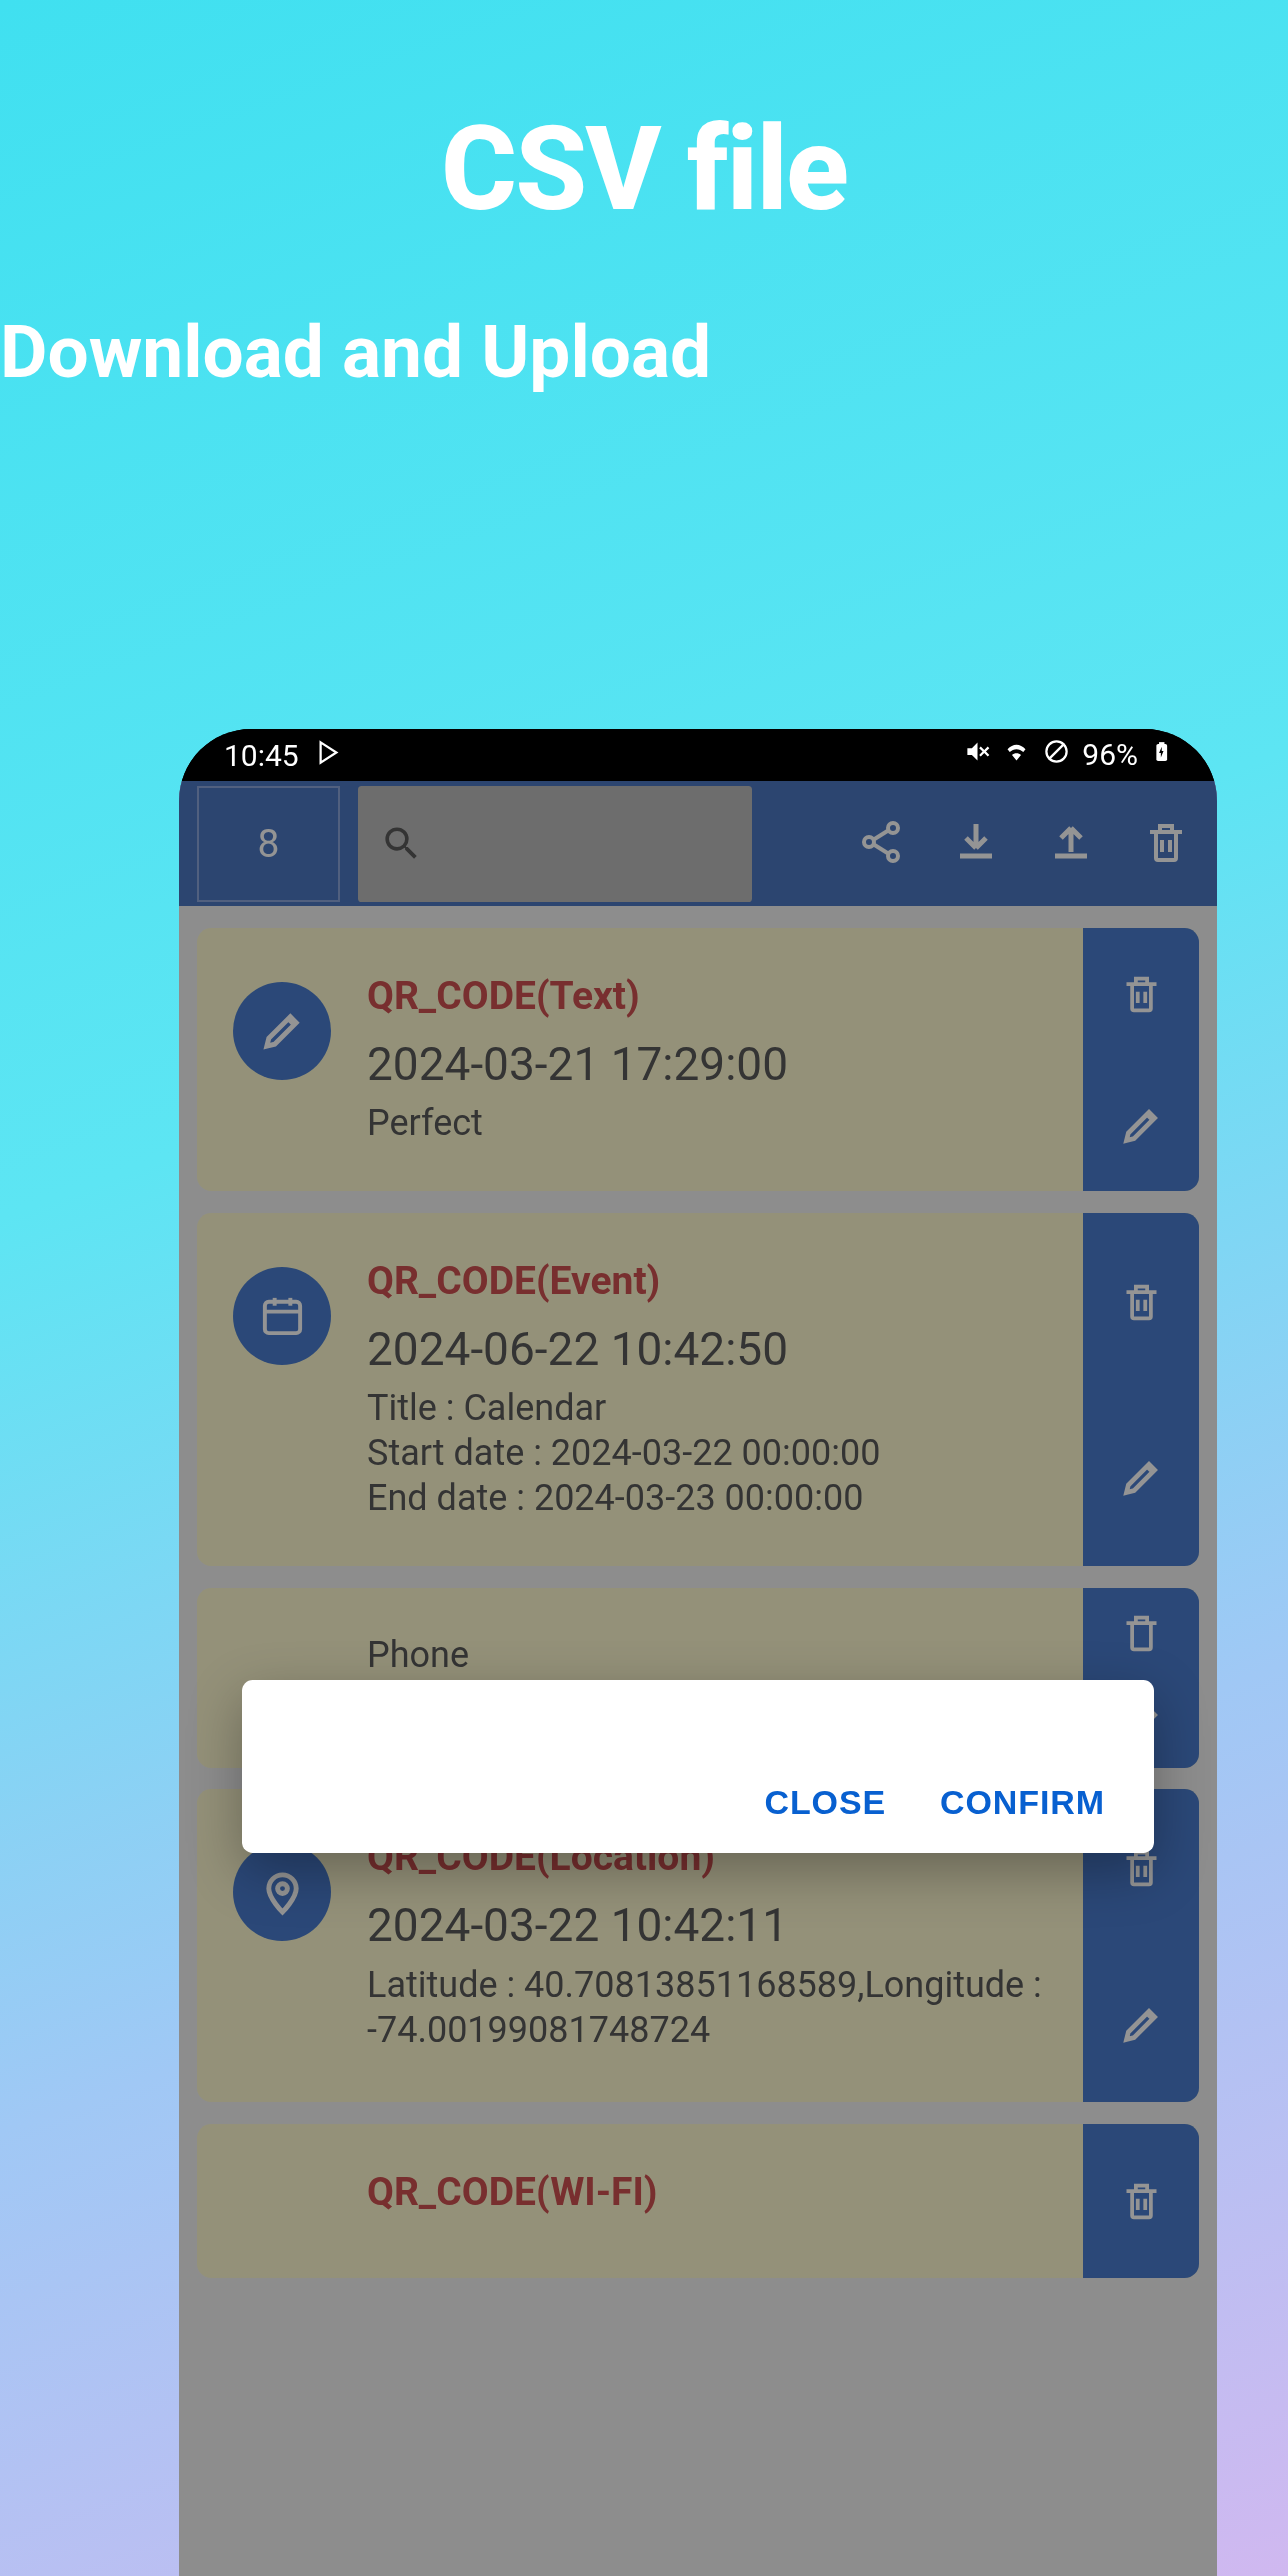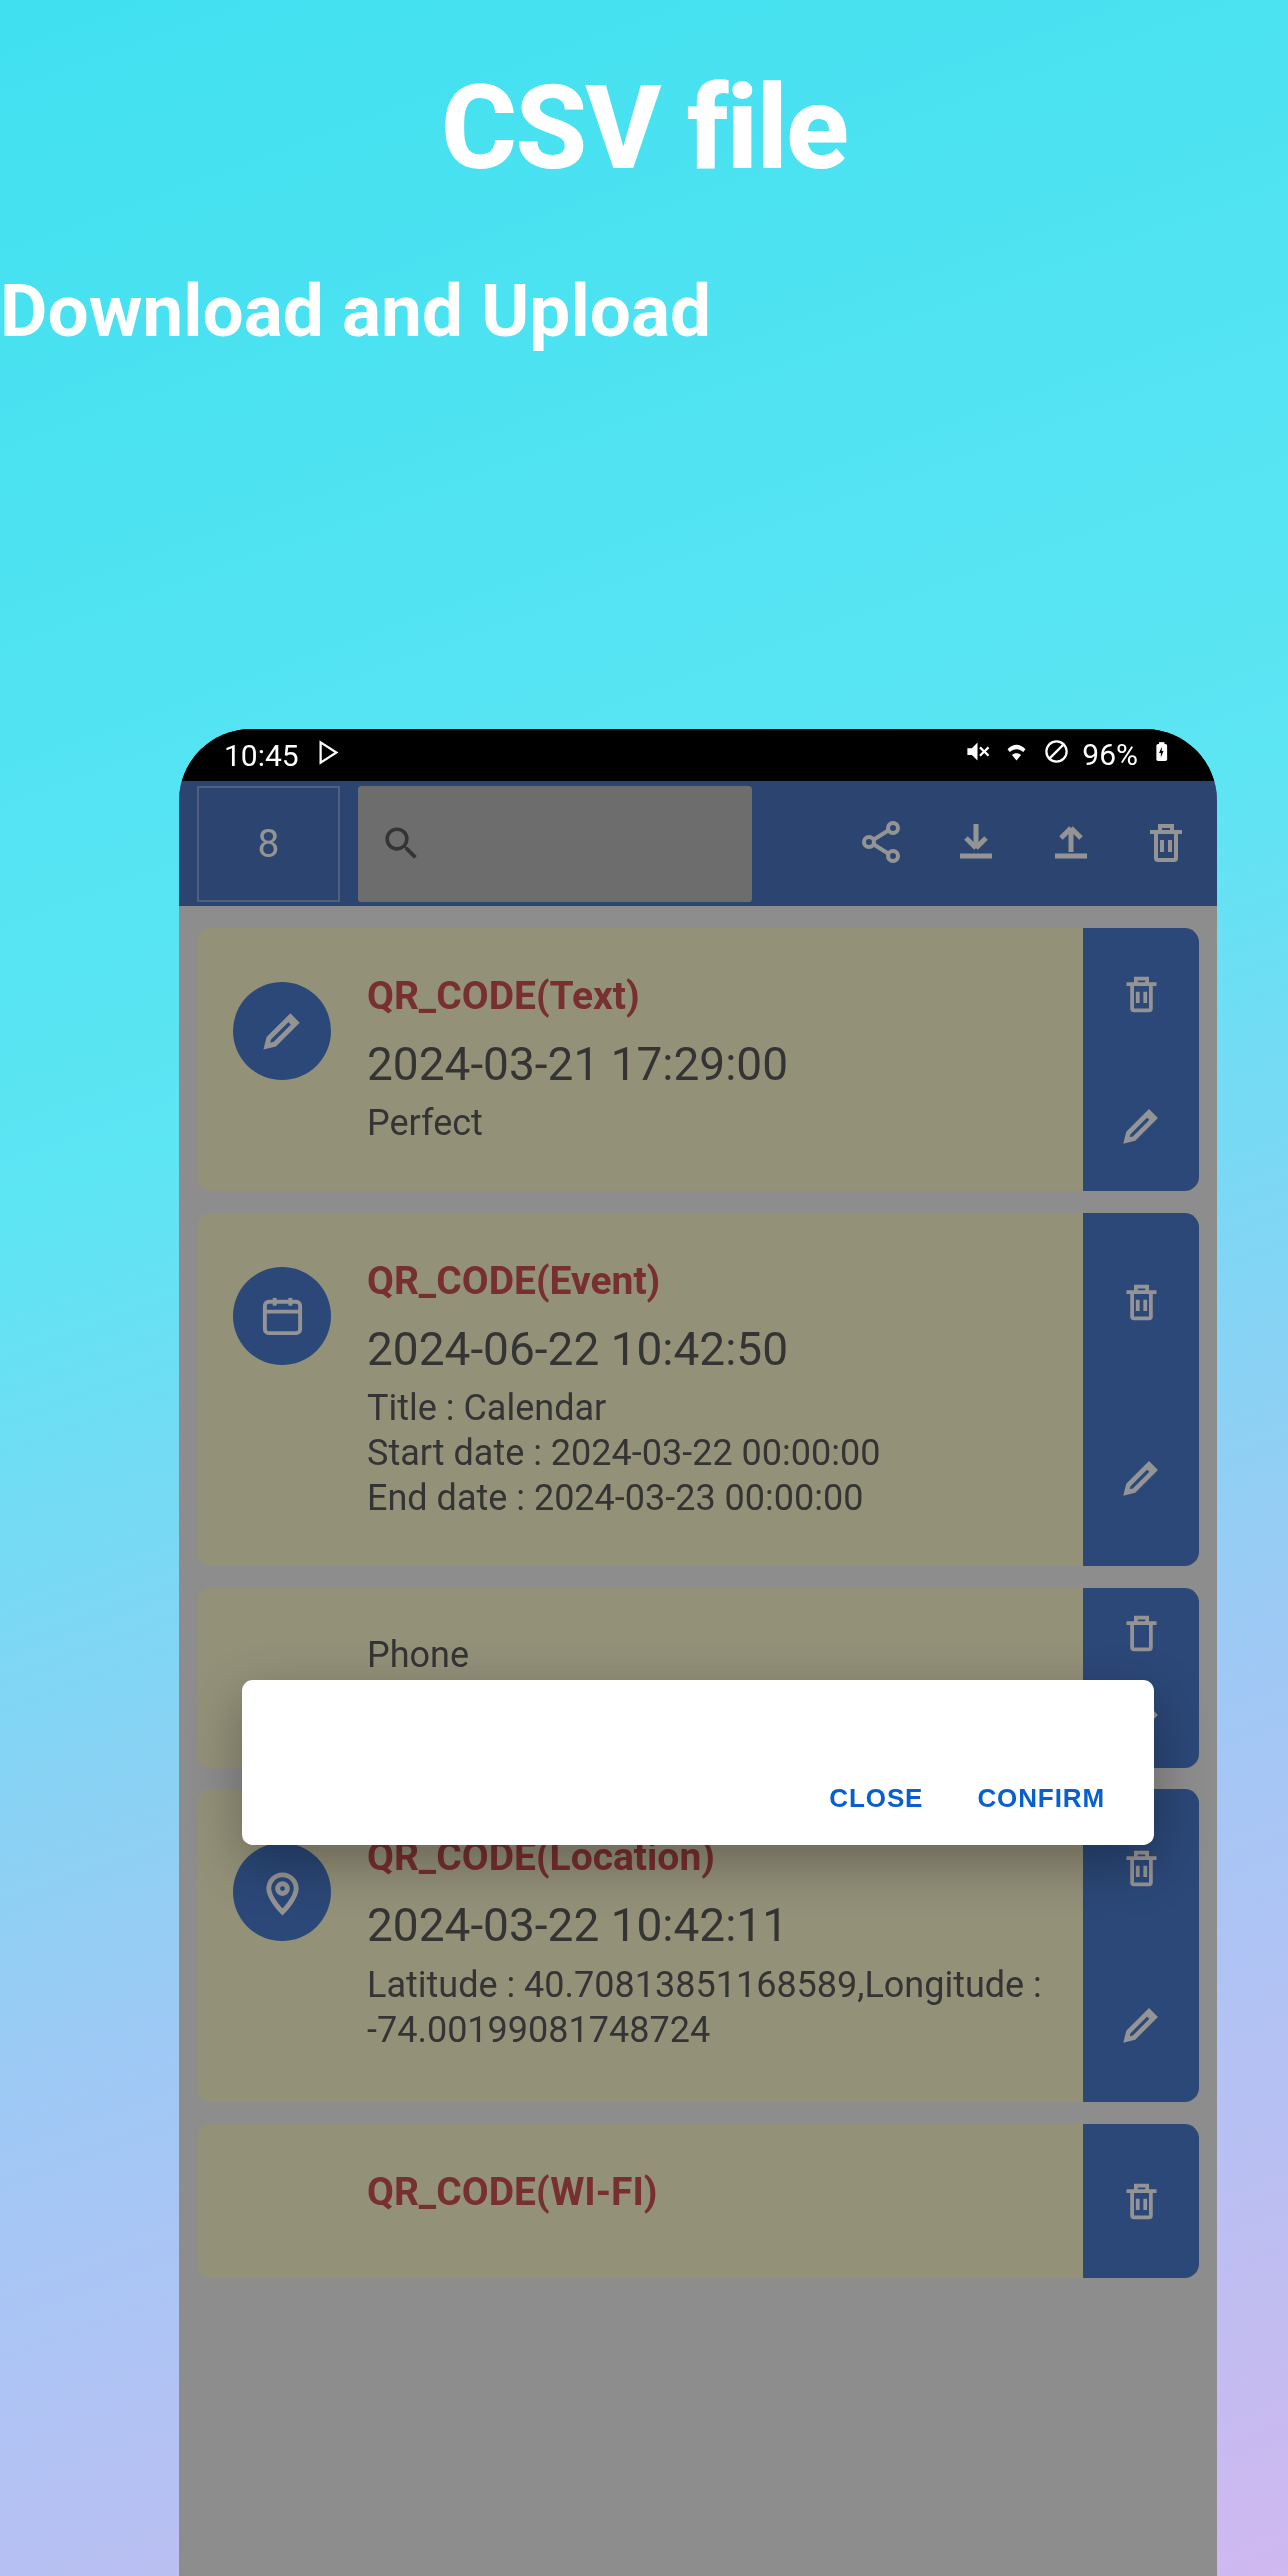--- a/index.html
+++ b/index.html
@@ -9,21 +9,21 @@
     background: linear-gradient(160deg, #40e0f0 0%, #5de5f3 40%, #a0c8f5 70%, #d0b8f0 100%);
     font-family: -apple-system, BlinkMacSystemFont, 'Segoe UI', Roboto, sans-serif;
     position: relative;
     overflow: hidden;
   }
   .promo-title {
     color: #fff;
     font-size: 116px;
     font-weight: 800;
     text-align: center;
-    padding-top: 60px;
+    padding-top: 101px;
     letter-spacing: -1.8px;
   }
   .promo-subtitle {
     color: #fff;
     font-size: 73px;
     font-weight: 700;
     text-align: left;
     margin-top: 72px;
   }
   .phone {
@@ -178,21 +178,21 @@
   .dialog-buttons {
     display:flex;
     justify-content:flex-end;
     gap:54px;
     margin-top: 54px;
   }
   .dialog-buttons button {
     background:none;
     border:none;
     color:#0860d0;
-    font-size:26px;
+    font-size:34px;
     font-weight:700;
     letter-spacing:0.9px;
   }
 </style>
 </head>
 <body>
 
 <div class="promo-title">CSV file</div>
 <div class="promo-subtitle">Download and Upload</div>
 

